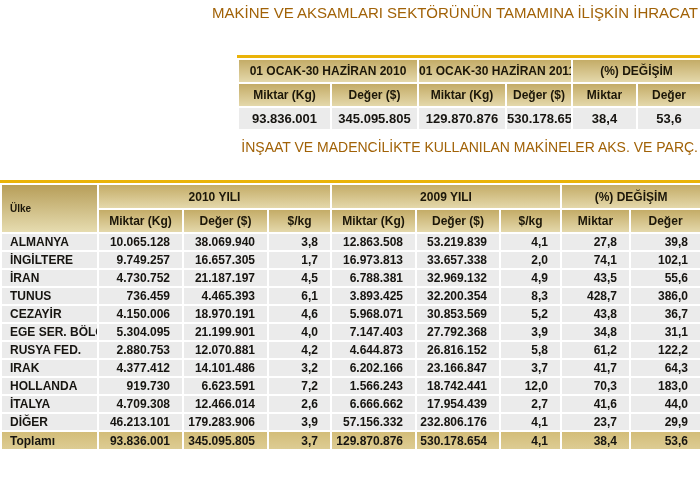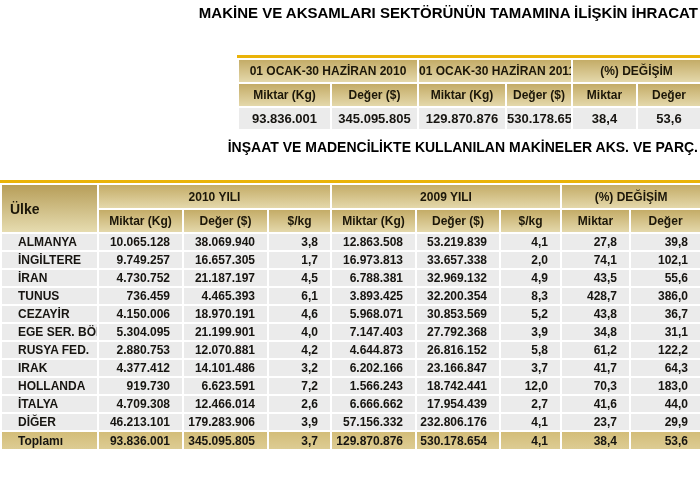--- a/index.html
+++ b/index.html
@@ -3,21 +3,21 @@
 <meta charset="utf-8">
 <style>
   html,body { margin:0; padding:0; background:#ffffff; }
   body {
     width:700px; height:479px; position:relative; overflow:hidden;
     font-family:"Liberation Sans", sans-serif; color:#161410;
     -webkit-font-smoothing:antialiased;
   }
   .title {
     position:absolute; right:2px; text-align:right;
-    font-weight:bold; color:#000000; letter-spacing:0;
+    font-weight:normal; color:#a16207; letter-spacing:0;
   }
   .title1 { top:3px;  font-size:15px;   line-height:19px; width:520px; }
   .title2 { top:138px; font-size:14px;  line-height:19px; width:520px; }
 
   .twrap { position:absolute; border-top:3px solid #eab308; }
   .t1wrap { left:237px; top:55px; width:463px; }
   .t2wrap { left:0;     top:180px; width:700px; }
 
   table { border-collapse:collapse; width:100%; table-layout:fixed; }
   th, td { border:2px solid #ffffff; padding:0; font-weight:bold; overflow:hidden; white-space:nowrap; }
@@ -30,24 +30,24 @@
 
   
   .t1 th { height:22px; }
   .t1 td { height:21px; background:#ebebeb; font-size:13px; text-align:center; }
 
   
   .t2 th.group { height:23px; }
   .t2 th.sub   { height:22px; }
   .t2 th.corner {
     background:linear-gradient(180deg,#b79e59 0%, #e6dcb0 100%);
-    text-align:left; padding-left:8px; font-size:14px;
+    text-align:left; padding-left:8px; font-size:10px;
   }
   .t2 td { height:16px; background:#ebebeb; font-size:12px; }
-  .t2 td.c-name { text-align:left;  padding-left:16px;  }
+  .t2 td.c-name { text-align:left;  padding-left:8px;  }
   .t2 td.c-num  { text-align:right; padding-right:12px; }
   .t2 tr.total td {
     background:linear-gradient(180deg,#d3bd79 0%, #ddcc93 100%);
     height:17px;
   }
 </style>
 </head>
 <body>
 
 <div class="page">

